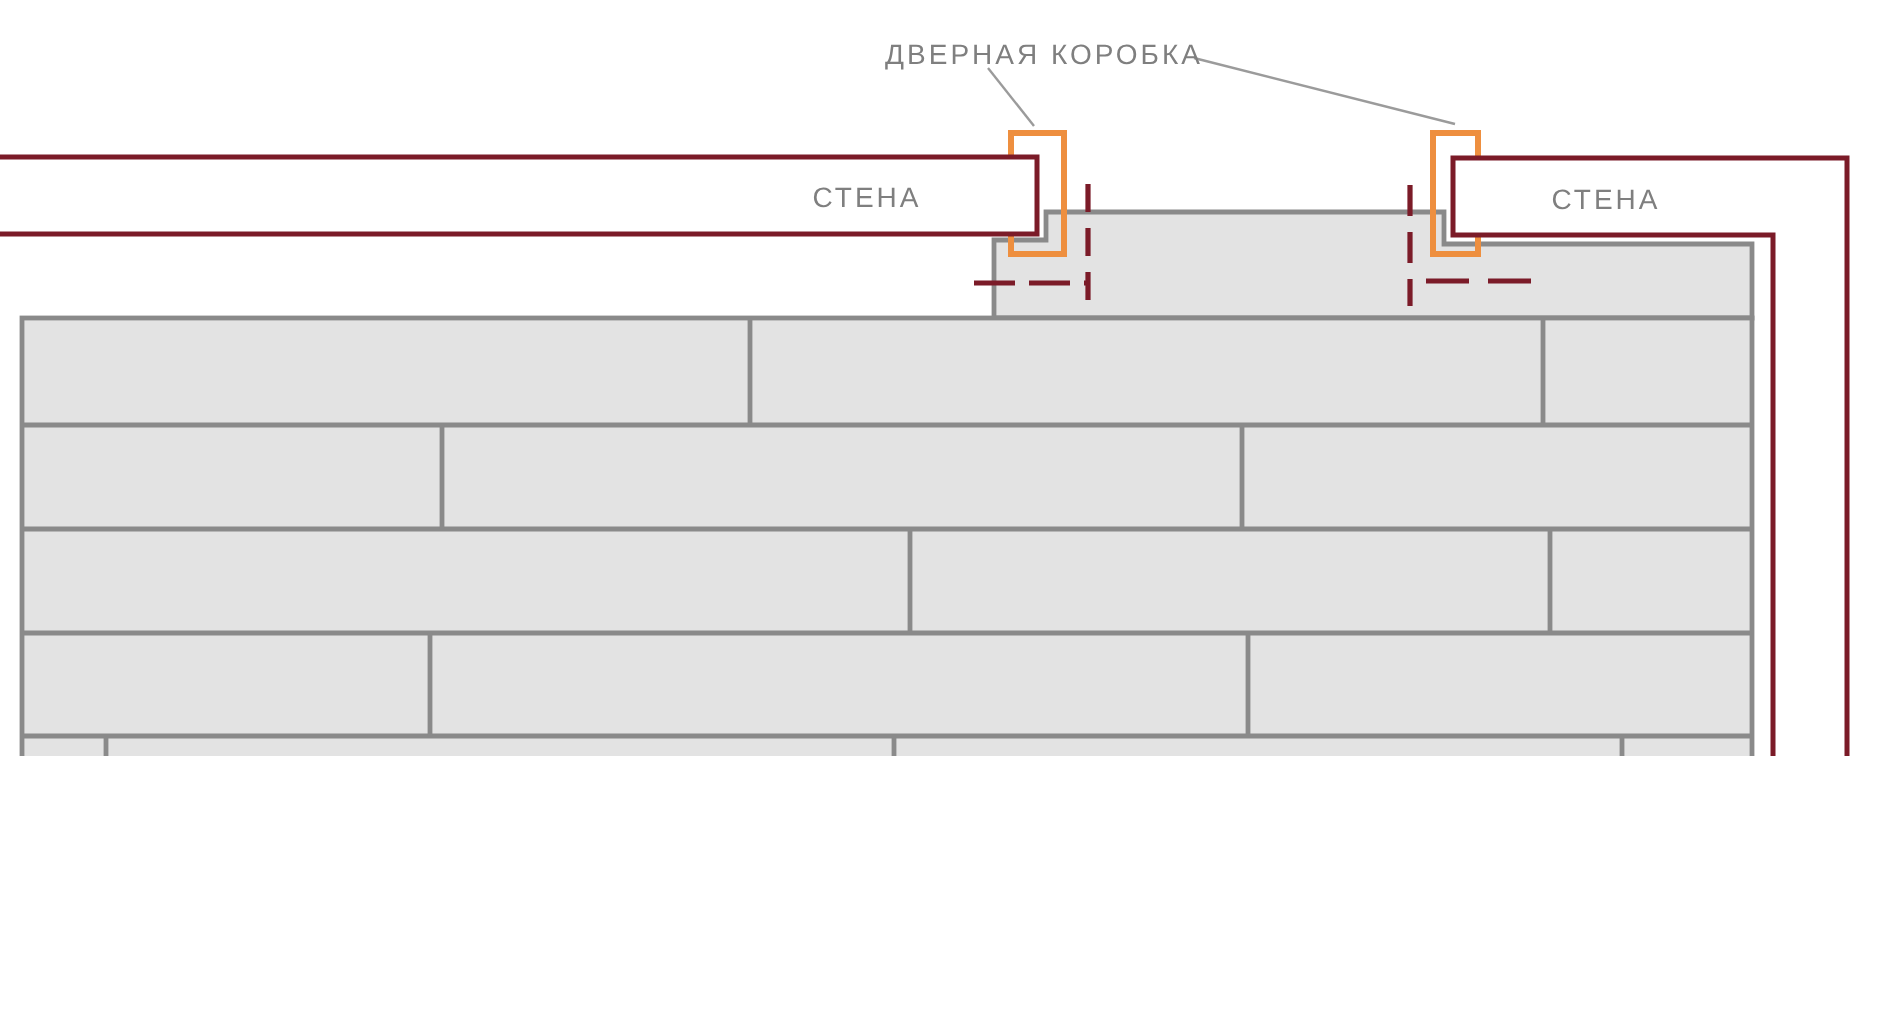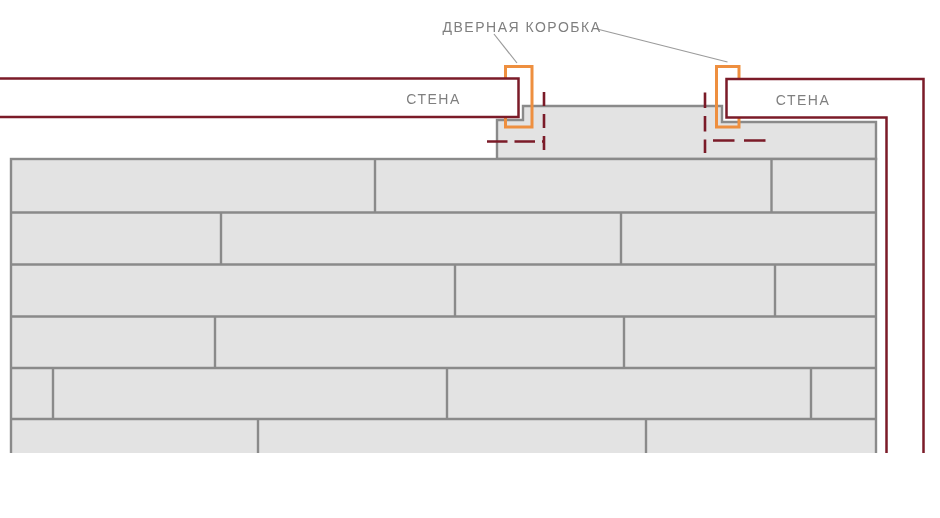--- a/index.html
+++ b/index.html
@@ -6,21 +6,21 @@
     --wall-outline:#7b1b28;
     --door-frame:#ee8f3f;
     --plank-fill:#e3e3e3;
     --plank-line:#8a8a8a;
     --label-text:#7f7f7f;
     --leader-line:#9b9b9b;
     --background:#ffffff;
   }
   html,body{margin:0;padding:0;}
   body{background:#fff;font-family:"Liberation Sans",sans-serif;}
-  .stage{position:relative;width:940px;height:453px;background:var(--background);overflow:hidden;}
+  .stage{position:relative;width:940px;height:378px;background:var(--background);overflow:hidden;}
   .stage svg{position:absolute;left:0;top:0;display:block;}
   .plank-area{fill:var(--plank-fill);stroke:var(--plank-line);stroke-width:2.4;}
   .joint{stroke:var(--plank-line);stroke-width:2.4;}
   .frame{fill:none;stroke:var(--door-frame);stroke-width:3;}
   .wall{fill:#ffffff;stroke:var(--wall-outline);stroke-width:2.5;}
   .dash{stroke:var(--wall-outline);stroke-width:2.6;fill:none;}
   .leader{stroke:var(--leader-line);stroke-width:1.2;}
   text.lbl{font-family:"Liberation Sans",sans-serif;fill:var(--label-text);
            font-size:14px;letter-spacing:1.5px;text-anchor:middle;}
 </style>

